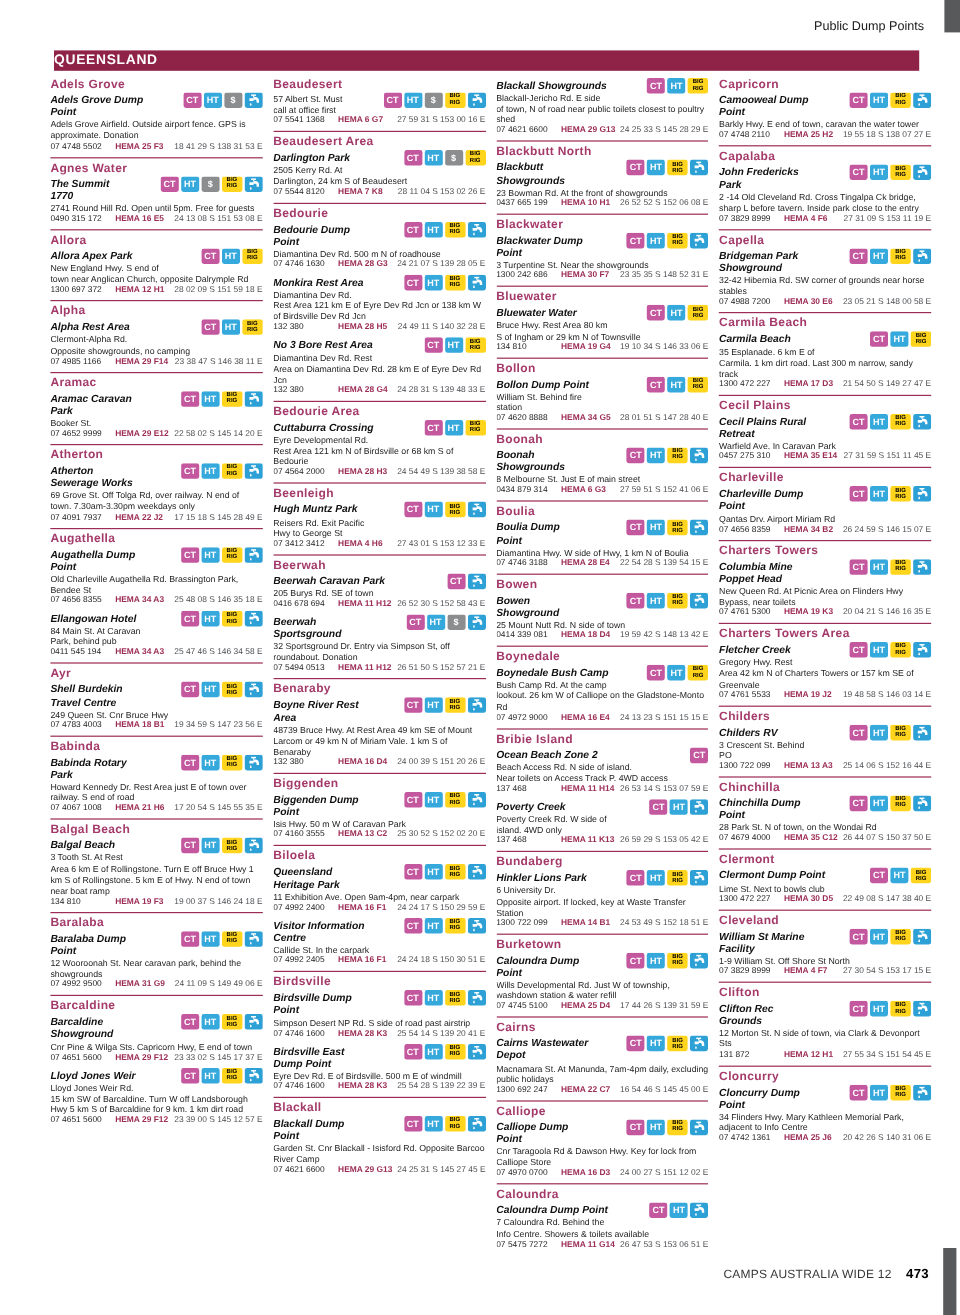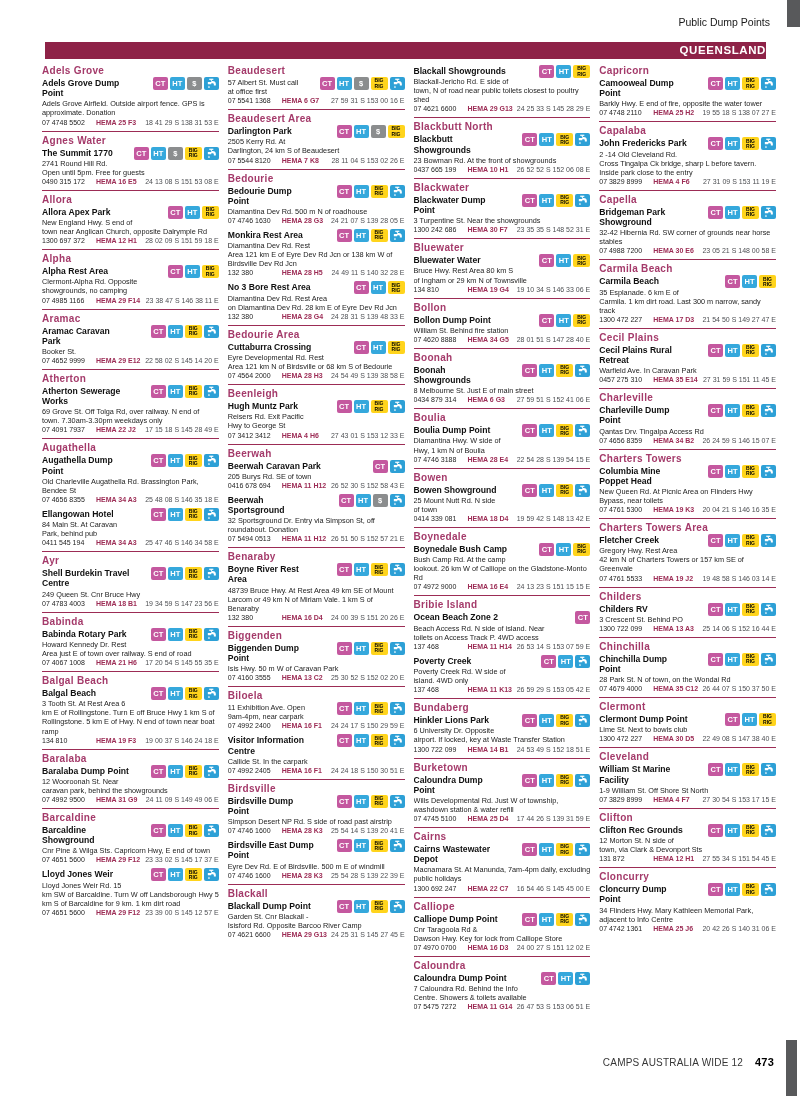--- a/index.html
+++ b/index.html
@@ -7,41 +7,41 @@
     width:800px;height:1096px;position:relative;background:#ffffff;
     font-family:"Liberation Sans", sans-serif;overflow:hidden;
     -webkit-font-smoothing:antialiased;
   }
   .running-header{position:absolute;top:16px;right:30px;font-size:10.5px;color:#1a1a1a;}
   .corner-tab{position:absolute;background:#58595b;}
   .tab-top{top:0;right:0;width:13px;height:27px;}
   .tab-bottom{right:3px;top:1040px;width:11px;height:56px;}
   .state-bar{
     position:absolute;top:42px;left:45px;right:34px;height:17px;
-    background:#8e2247;color:#fff;text-align:right;font-weight:bold;
+    background:#8e2247;color:#fff;text-align:left;font-weight:bold;
     font-size:11.5px;line-height:17px;letter-spacing:.6px;
   }
   .columns{
     position:absolute;top:65px;left:42px;right:24px;height:1000px;
     display:flex;gap:9px;
   }
   .col{flex:1 1 0;min-width:0;}
   .town{border-top:1.5px solid #9c2c55;padding-top:3px;margin-top:4px;}
   .col .town:first-child{border-top:none;margin-top:0;padding-top:0;}
   .town-name{margin:0 0 1px 0;font-size:10px;color:#a43a6a;font-weight:bold;letter-spacing:.3px;}
   .site{margin-bottom:5px;overflow:hidden;}
-  .icons{float:right;display:flex;gap:2px;margin-left:1px;margin-bottom:1px;padding-left:20px;}
+  .icons{float:right;display:flex;gap:2px;margin-left:12px;margin-bottom:1px;padding-left:20px;}
   .icon{
     width:15px;height:13px;border-radius:2px;color:#fff;font-weight:bold;
     font-size:7.5px;display:flex;align-items:center;justify-content:center;
     text-align:center;flex:0 0 auto;overflow:hidden;
   }
   .icon.BIGRIG{color:#000;font-size:5px;line-height:1.05;padding:0 1px;}
   .icon.TAP svg{width:11px;height:11px;display:block;}
-  .site-name{font-size:8.6px;font-weight:bold;color:#101010;line-height:1.18;padding-top:1px;}
+  .site-name{font-size:8.6px;font-weight:bold;color:#101010;line-height:1.18;padding-top:1px;font-style:italic;}
   .desc{margin:1px 0;font-size:7.3px;line-height:1.25;color:#232323;}
   .dataline{display:flex;gap:4px;align-items:baseline;font-size:7px;color:#232323;clear:both;margin-top:1px;}
   .phone{flex:0 0 auto;min-width:50px;}
   .hema{color:#9c2c55;font-weight:bold;white-space:nowrap;}
   .coords{margin-left:auto;color:#4d4f53;white-space:nowrap;text-align:right;}
   .footer{position:absolute;right:26px;top:1056px;font-size:10px;color:#373737;letter-spacing:.2px;}
   .footer .pageno{font-weight:bold;color:#000;margin-left:12px;font-size:11px;}
 </style>
 </head>
 <body>
@@ -675,20 +675,21 @@
               <svg viewBox="0 0 24 24" xmlns="http://www.w3.org/2000/svg">
                 <g fill="#ffffff">
                   <rect x="7" y="1.5" width="9" height="2.6"></rect>
                   <rect x="10.4" y="3" width="2.4" height="3.5"></rect>
                   <path d="M4 8.5 h7.5 v-2.2 h3 c4.4 0 7 2.8 7 6.8 v3.4 h-4.4 v-2.6 c0-1.6-1.2-2.6-2.8-2.6 h-2.8 v2.2 H4 z"></path>
                   <path d="M6.5 16.5 c0 0 1.6 2.6 1.6 3.8 a1.6 1.6 0 0 1-3.2 0 c0-1.2 1.6-3.8 1.6-3.8 z"></path>
                 </g>
               </svg>
             </span>
           </span>
+          <div class="site-name">Queensland Heritage Park</div>
           <p class="desc">11 Exhibition Ave. Open 9am-4pm, near carpark</p>
           <div class="dataline">
             <span class="phone">07 4992 2400</span>
             <span class="hema">HEMA 16 F1</span>
             <span class="coords">24 24 17 S 150 29 59 E</span>
           </div>
         </div>
         <div class="site">
           <span class="icons">
             <span class="icon CT" style="background: rgb(196, 88, 159);">CT</span>
@@ -1182,21 +1183,21 @@
                 <g fill="#ffffff">
                   <rect x="7" y="1.5" width="9" height="2.6"></rect>
                   <rect x="10.4" y="3" width="2.4" height="3.5"></rect>
                   <path d="M4 8.5 h7.5 v-2.2 h3 c4.4 0 7 2.8 7 6.8 v3.4 h-4.4 v-2.6 c0-1.6-1.2-2.6-2.8-2.6 h-2.8 v2.2 H4 z"></path>
                   <path d="M6.5 16.5 c0 0 1.6 2.6 1.6 3.8 a1.6 1.6 0 0 1-3.2 0 c0-1.2 1.6-3.8 1.6-3.8 z"></path>
                 </g>
               </svg>
             </span>
           </span>
           <div class="site-name">Camooweal Dump Point</div>
-          <p class="desc">Barkly Hwy. E end of fire, opposite the water tower</p>
+          <p class="desc">Barkly Hwy. E end of town, caravan the water tower</p>
           <div class="dataline">
             <span class="phone">07 4748 2110</span>
             <span class="hema">HEMA 25 H2</span>
             <span class="coords">19 55 18 S 138 07 27 E</span>
           </div>
         </div>
       </section>
       <section class="town">
         <h3 class="town-name">Capalaba</h3>
         <div class="site">
@@ -1307,21 +1308,21 @@
                 <g fill="#ffffff">
                   <rect x="7" y="1.5" width="9" height="2.6"></rect>
                   <rect x="10.4" y="3" width="2.4" height="3.5"></rect>
                   <path d="M4 8.5 h7.5 v-2.2 h3 c4.4 0 7 2.8 7 6.8 v3.4 h-4.4 v-2.6 c0-1.6-1.2-2.6-2.8-2.6 h-2.8 v2.2 H4 z"></path>
                   <path d="M6.5 16.5 c0 0 1.6 2.6 1.6 3.8 a1.6 1.6 0 0 1-3.2 0 c0-1.2 1.6-3.8 1.6-3.8 z"></path>
                 </g>
               </svg>
             </span>
           </span>
           <div class="site-name">Charleville Dump Point</div>
-          <p class="desc">Qantas Drv. Tingalpa Access Rd</p>
+          <p class="desc">Qantas Drv. Airport Miriam Rd</p>
           <div class="dataline">
             <span class="phone">07 4656 8359</span>
             <span class="hema">HEMA 34 B2</span>
             <span class="coords">26 24 59 S 146 15 07 E</span>
           </div>
         </div>
       </section>
       <section class="town">
         <h3 class="town-name">Charters Towers</h3>
         <div class="site">

